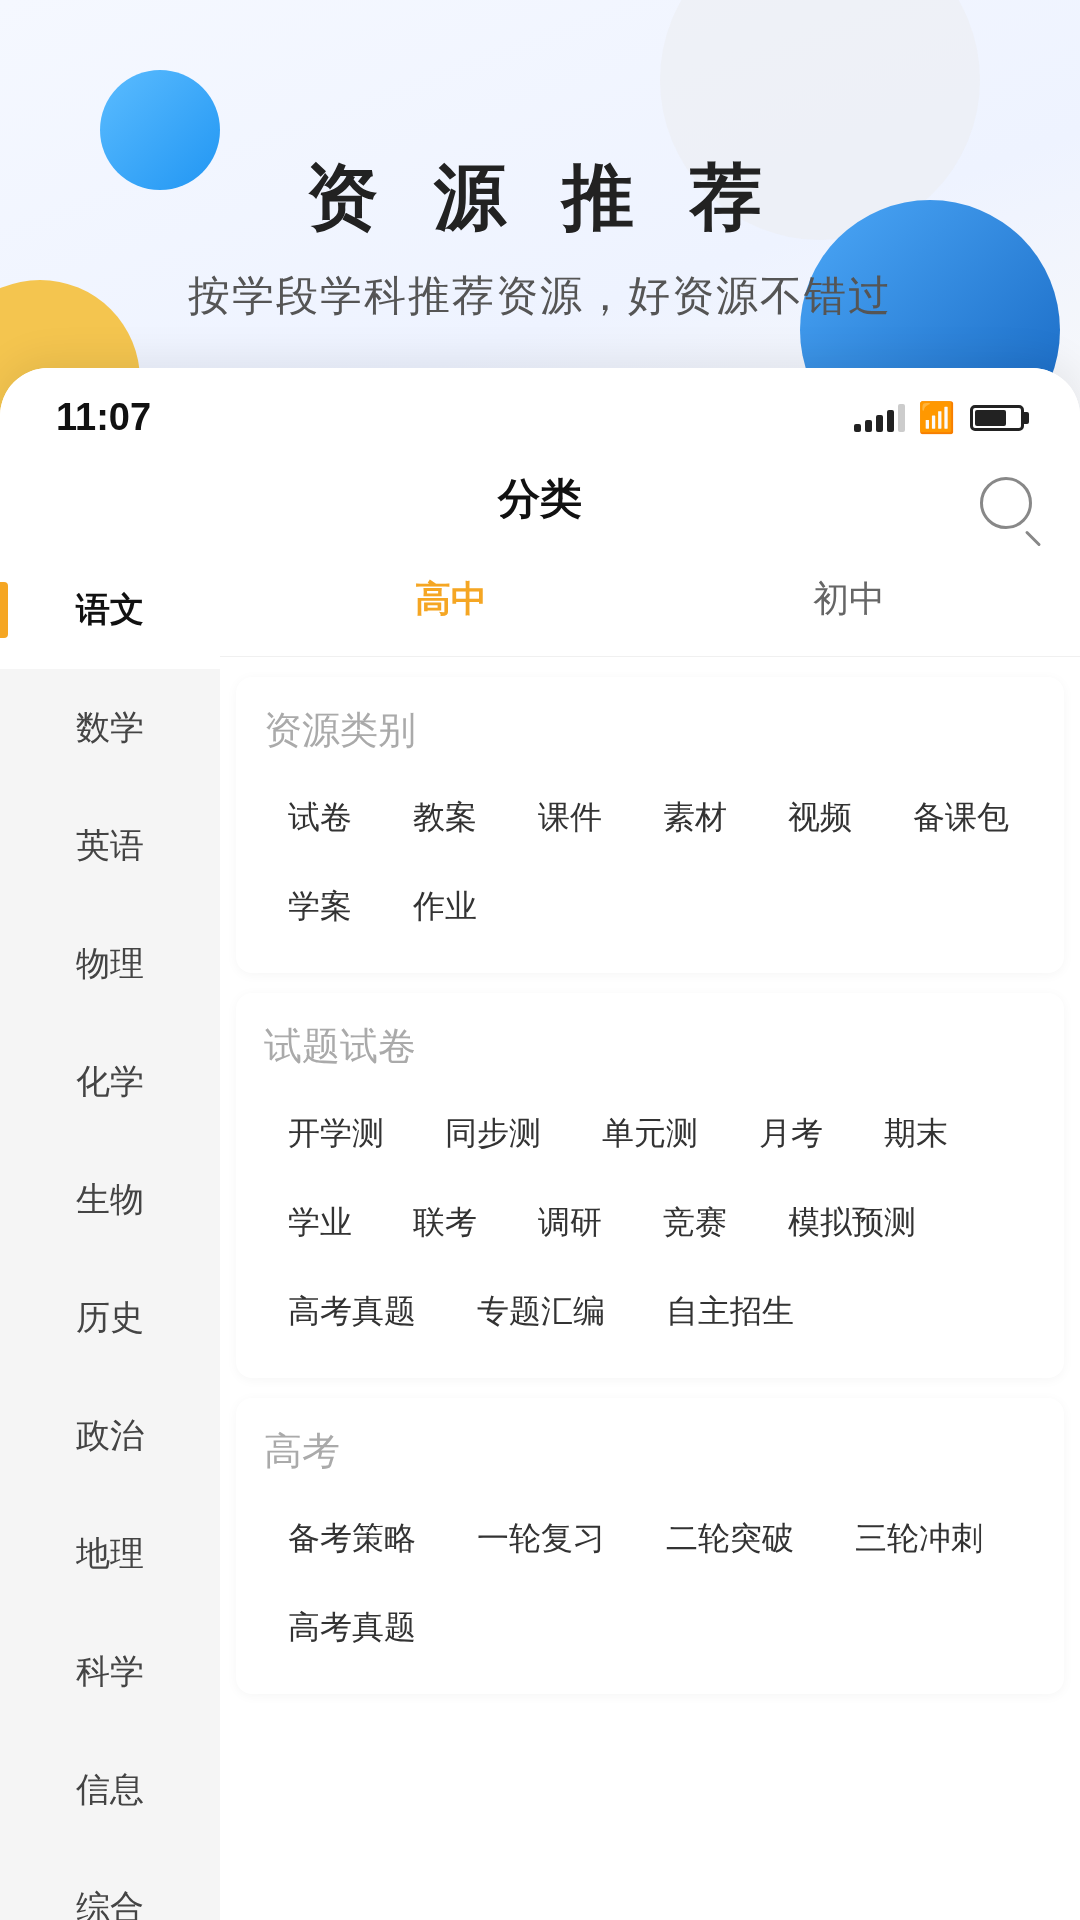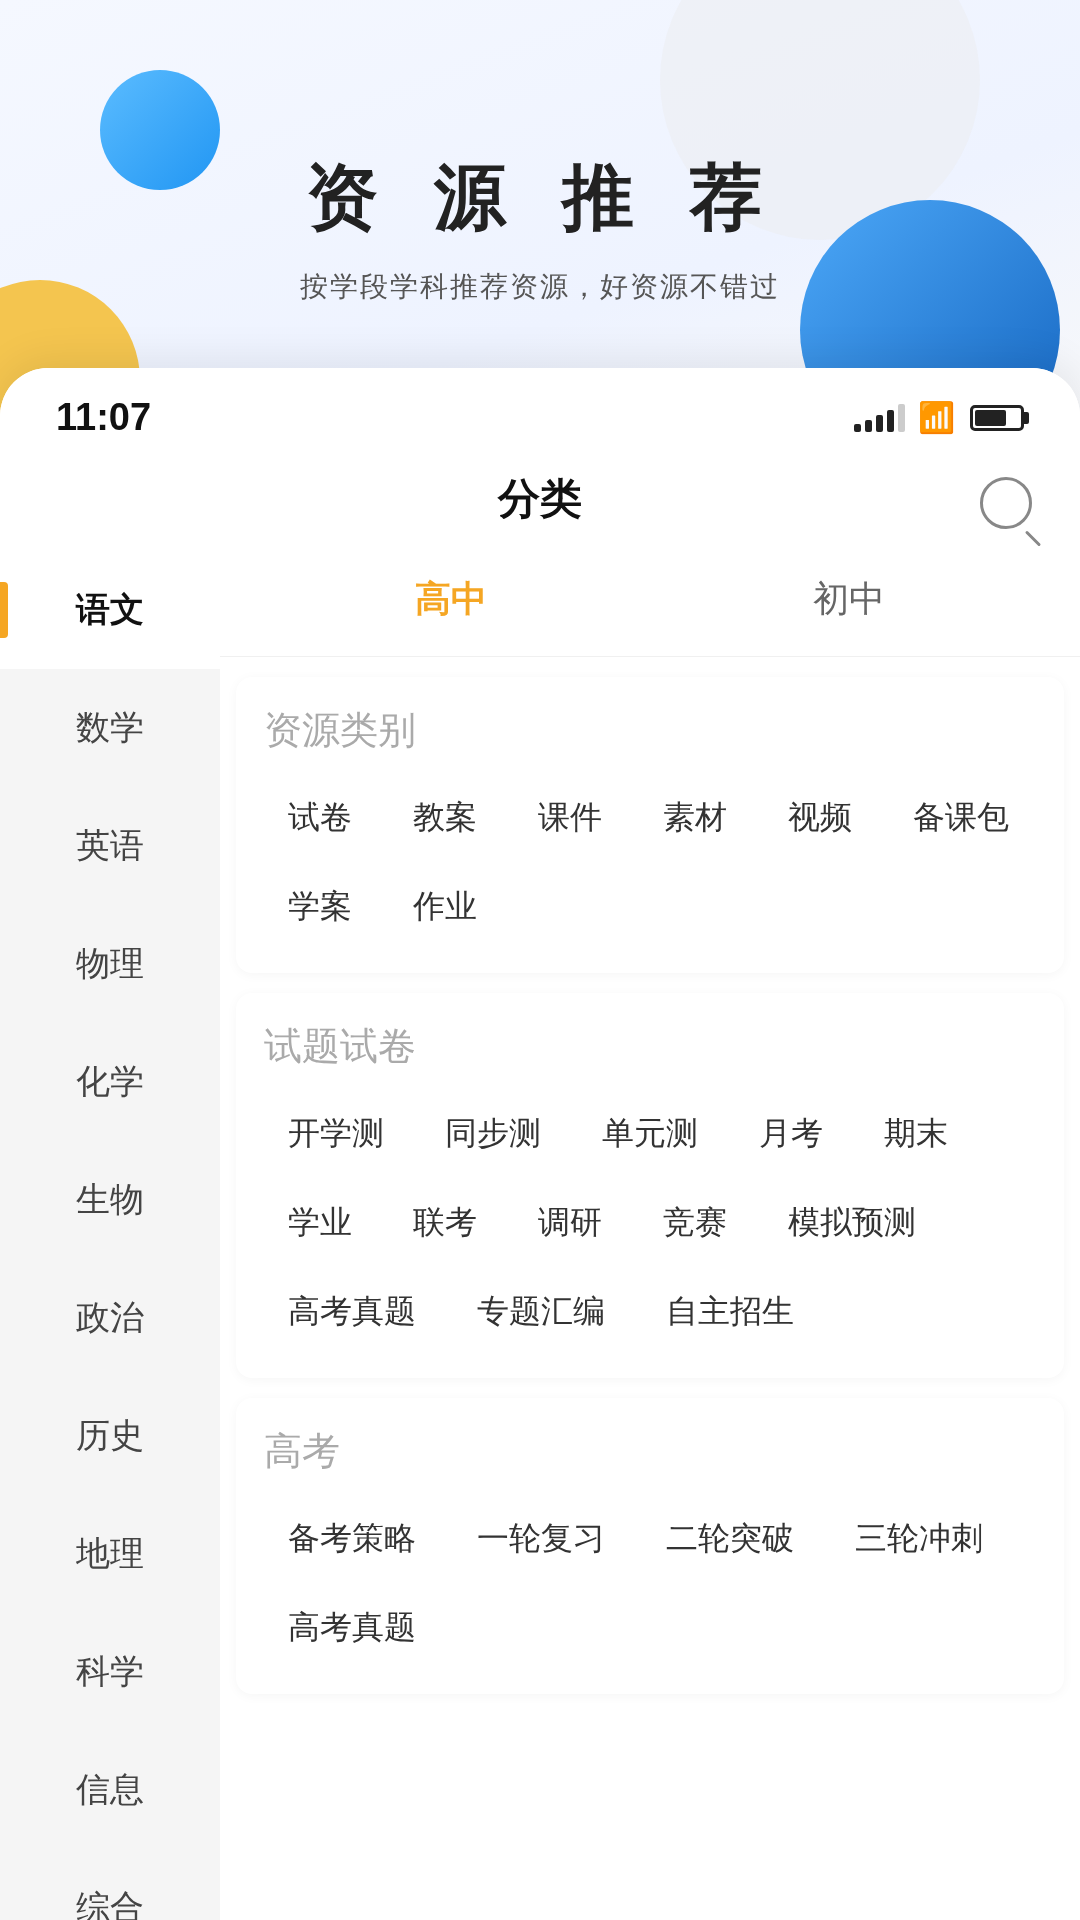--- a/index.html
+++ b/index.html
@@ -68,21 +68,21 @@
       font-weight: 700;
       color: #222;
       letter-spacing: 18px;
       z-index: 2;
     }
     .hero-subtitle {
       position: absolute;
       top: 268px;
       left: 0; right: 0;
       text-align: center;
-      font-size: 28px;
+      font-size: 42px;
       color: #555;
       z-index: 2;
       letter-spacing: 2px;
     }
 
     
     .phone-card {
       position: absolute;
       top: 368px;
       left: 0;
@@ -330,22 +330,22 @@
   <div class="main-layout">
 
     <div class="left-sidebar">
 
     <div class="sidebar-item active">语文</div>
         <div class="sidebar-item">数学</div>
         <div class="sidebar-item">英语</div>
         <div class="sidebar-item">物理</div>
         <div class="sidebar-item">化学</div>
         <div class="sidebar-item">生物</div>
+        <div class="sidebar-item">历史</div>
         <div class="sidebar-item">政治</div>
-        <div class="sidebar-item">历史</div>
         <div class="sidebar-item">地理</div>
         <div class="sidebar-item">科学</div>
         <div class="sidebar-item">信息</div>
         <div class="sidebar-item">综合</div>
       </div>
 
     <div class="right-content">
 
       <div class="grade-tabs">
 

